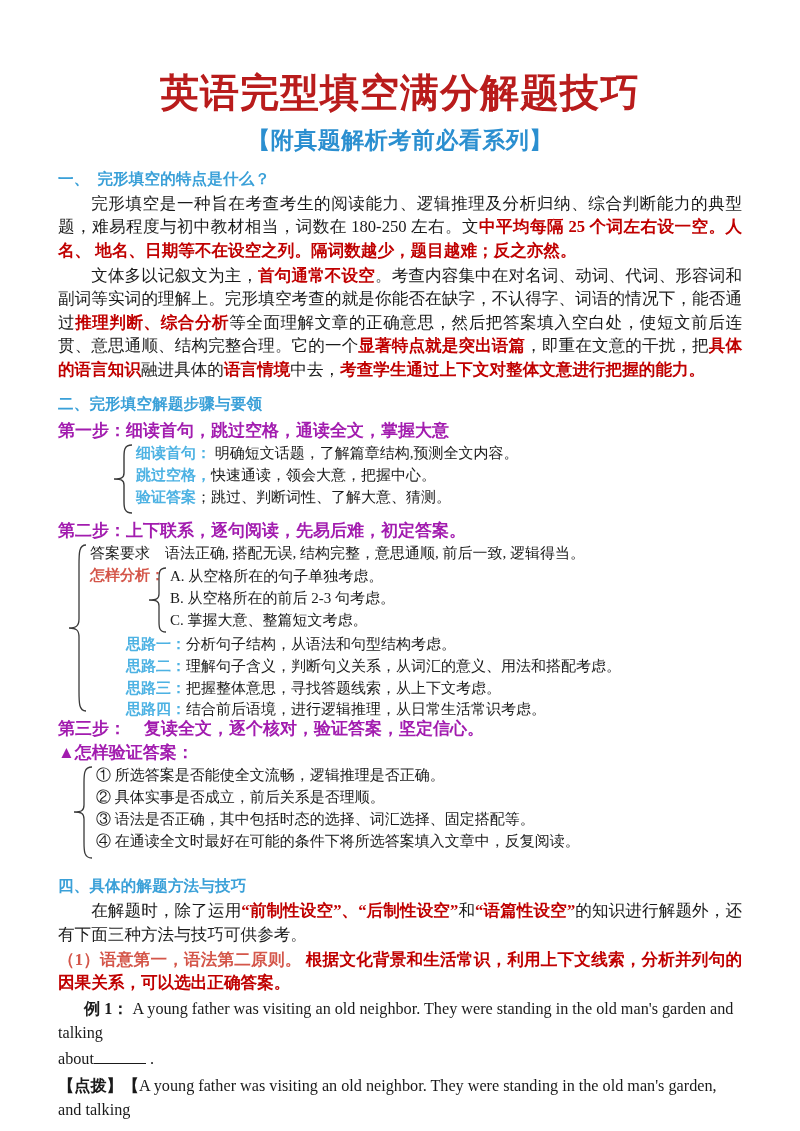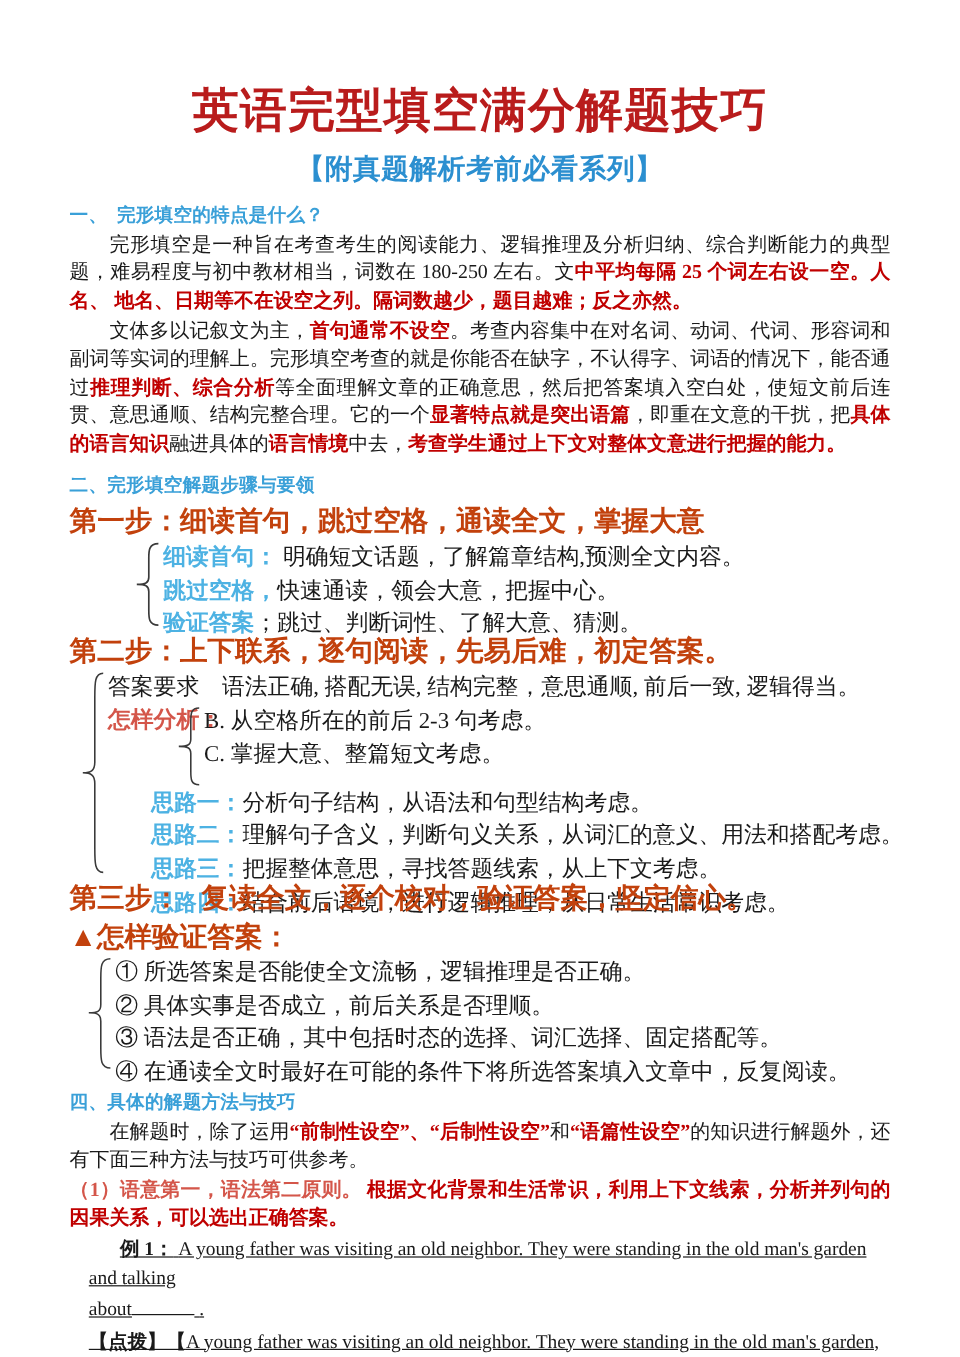--- a/index.html
+++ b/index.html
@@ -55,60 +55,59 @@
     text-indent: 2em;
   }
   p.noindent { text-indent: 0; }
   .red   { color: #c00000; font-weight: bold; }
   .redlt { color: #d4564a; font-weight: bold; }
   .bluelt{ color: #4db2e3; font-weight: bold; }
   .k     { font-weight: bold; }
 
   
   .step {
-    color: #c2410c;
-    font-size: 23px;
+    color: #a21caf;
+    font-size: 17px;
     font-weight: bold;
     margin: 4px 0 1px 0;
   }
   .step .sp { display:inline-block; width: 18px; }
 
   
   .brace-block {
     display: flex;
     align-items: stretch;
     margin: 0;
   }
   .brace {
     flex: 0 0 auto;
     position: relative;
     width: 26px;
     align-self: stretch;
   }
   .brace svg { display:block; width:100%; height:100%; }
   .brace-rows { flex: 1 1 auto; }
   .brow {
-    font-size: 19px;
+    font-size: 15px;
     line-height: 1.45;
     white-space: nowrap;
   }
 
   .indent-1 { margin-left: 52px; }
   .indent-2 { margin-left: 8px; }
 
   
   .nested { display:flex; align-items:stretch; margin-left: 56px; }
 
   
   .ex-line {
     font-size: 16.2px;
     line-height: 1.5;
-    margin: 2px 0 0 16px;
+    margin: 2px 0 0 0;
     font-family: "Liberation Serif", "DejaVu Serif", serif;
-    text-decoration: underline;
   }
   .ex-line.indent { text-indent: 1.6em; }
   .blank {
     display: inline-block;
     border-bottom: 1px solid #1a1a1a;
     height: 0.95em;
     vertical-align: baseline;
   }
   .blank.w1 { width: 52px; }
   .opts {
@@ -169,20 +168,21 @@
 
       <div class="brow" style="height:23px;"><span class="redlt">怎样分析：</span></div>
 
       <div class="nested" style="height:68px; margin-top:-22px;">
         <div class="brace" style="width:24px;">
           <svg viewBox="0 0 24 68" preserveAspectRatio="none">
             <path d="M20 2 C13 2 13 7 13 13 L13 28 C13 33 10 34 3 34 C10 34 13 35 13 40 L13 55 C13 61 13 66 20 66" fill="none" stroke="#3a3a3a" stroke-width="1.3"></path>
           </svg>
         </div>
         <div class="brace-rows">
+          <div class="brow">A. 从空格所在的句子单独考虑。</div>
           <div class="brow">B. 从空格所在的前后 2-3 句考虑。</div>
           <div class="brow">C. 掌握大意、整篇短文考虑。</div>
         </div>
       </div>
 
       <div class="brow" style="margin-left:36px;"><span class="bluelt">思路一：</span><span>分析句子结构，从语法和句型结构考虑。</span></div>
       <div class="brow" style="margin-left:36px;"><span class="bluelt">思路二：</span><span>理解句子含义，判断句义关系，从词汇的意义、用法和搭配考虑。</span></div>
       <div class="brow" style="margin-left:36px;"><span class="bluelt">思路三：</span><span>把握整体意思，寻找答题线索，从上下文考虑。</span></div>
       <div class="brow" style="margin-left:36px;"><span class="bluelt">思路四：</span><span>结合前后语境，进行逻辑推理，从日常生活常识考虑。</span></div>
     </div>

